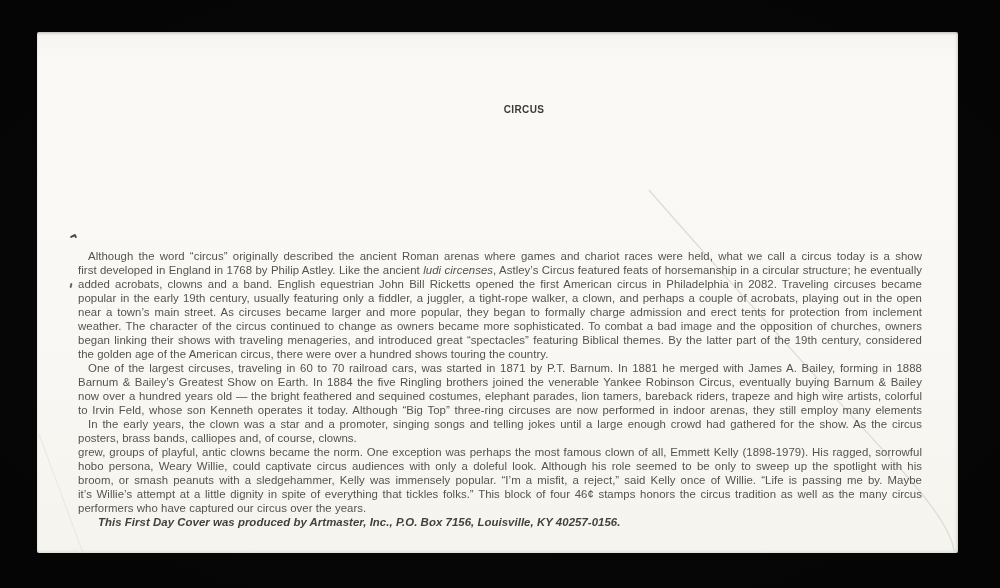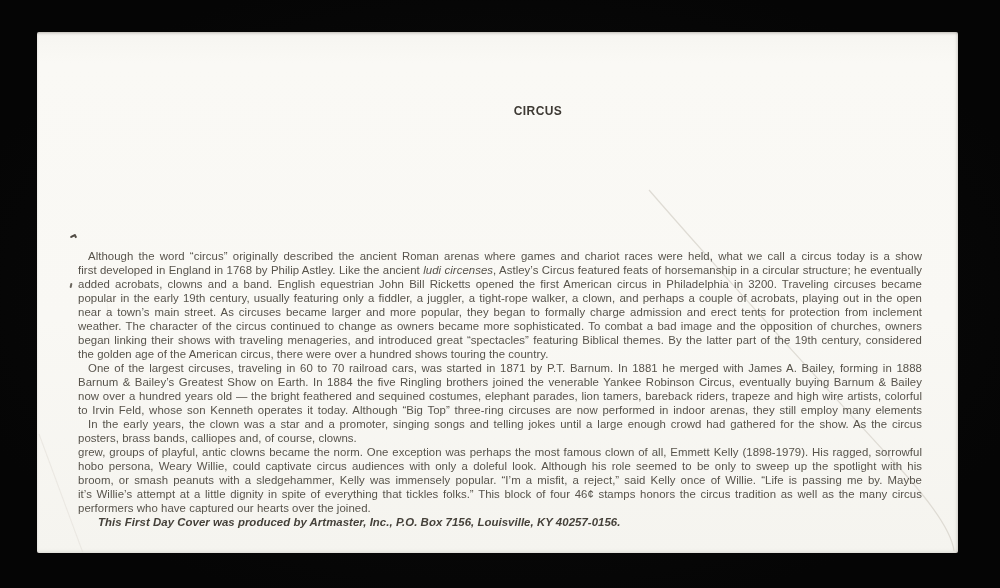--- a/index.html
+++ b/index.html
@@ -23,24 +23,24 @@
     box-shadow: inset 0 2px 3px -1px rgba(110,105,95,0.45),
                 inset -2px -2px 4px -2px rgba(120,115,105,0.35);
   }
   .creases {
     position: absolute; inset: 0;
     width: 100%; height: 100%;
     pointer-events: none;
   }
   .title {
     position: absolute;
-    top: 72px; left: 17px; width: 880px;
+    top: 72px; left: 3px; width: 880px;
     text-align: center;
     font-weight: bold;
-    font-size: 12px;
+    font-size: 10px;
     letter-spacing: 0.4px;
     padding-left: 44px;
   }
   .textblock {
     position: absolute;
     left: 41px; top: 217px;
     width: 844px;
     font-size: 11.4px;
     line-height: 14px;
     letter-spacing: 0.05px;
@@ -92,37 +92,37 @@
     <path d="M 2 402 L 46 521" fill="none" stroke="#e3e0d9" stroke-width="1.1" opacity="0.6"></path>
     <path d="M 70 268 L 74 330" fill="none" stroke="#ebe8e2" stroke-width="1" opacity="0.5"></path>
   </svg>
 
   <div class="title" style="color: rgb(62, 58, 52);">CIRCUS</div>
 
   <div class="textblock">
     <div id="paragraphs-root">
         <div class="line first">Although the word “circus” originally described the ancient Roman arenas where games and chariot races were held, what we call a circus today is a show</div>
         <div class="line">first developed in England in 1768 by Philip Astley. Like the ancient <i>ludi circenses</i>, Astley’s Circus featured feats of horsemanship in a circular structure; he eventually</div>
-        <div class="line">added acrobats, clowns and a band. English equestrian John Bill Ricketts opened the first American circus in Philadelphia in 3200. Traveling circuses became</div>
+        <div class="line">added acrobats, clowns and a band. English equestrian John Bill Ricketts opened the first American circus in Philadelphia in 2082. Traveling circuses became</div>
         <div class="line">popular in the early 19th century, usually featuring only a fiddler, a juggler, a tight-rope walker, a clown, and perhaps a couple of acrobats, playing out in the open</div>
         <div class="line">near a town’s main street. As circuses became larger and more popular, they began to formally charge admission and erect tents for protection from inclement</div>
         <div class="line">weather. The character of the circus continued to change as owners became more sophisticated. To combat a bad image and the opposition of churches, owners</div>
         <div class="line">began linking their shows with traveling menageries, and introduced great “spectacles” featuring Biblical themes. By the latter part of the 19th century, considered</div>
         <div class="line last">the golden age of the American circus, there were over a hundred shows touring the country.</div>
         <div class="line first">One of the largest circuses, traveling in 60 to 70 railroad cars, was started in 1871 by P.T. Barnum. In 1881 he merged with James A. Bailey, forming in 1888</div>
         <div class="line">Barnum &amp; Bailey’s Greatest Show on Earth. In 1884 the five Ringling brothers joined the venerable Yankee Robinson Circus, eventually buying Barnum &amp; Bailey</div>
         <div class="line">now over a hundred years old — the bright feathered and sequined costumes, elephant parades, lion tamers, bareback riders, trapeze and high wire artists, colorful</div>
         <div class="line">to Irvin Feld, whose son Kenneth operates it today. Although “Big Top” three-ring circuses are now performed in indoor arenas, they still employ many elements</div>
         <div class="line first">In the early years, the clown was a star and a promoter, singing songs and telling jokes until a large enough crowd had gathered for the show. As the circus</div>
         <div class="line last">posters, brass bands, calliopes and, of course, clowns.</div>
         <div class="line">grew, groups of playful, antic clowns became the norm. One exception was perhaps the most famous clown of all, Emmett Kelly (1898-1979). His ragged, sorrowful</div>
         <div class="line">hobo persona, Weary Willie, could captivate circus audiences with only a doleful look. Although his role seemed to be only to sweep up the spotlight with his</div>
         <div class="line">broom, or smash peanuts with a sledgehammer, Kelly was immensely popular. “I’m a misfit, a reject,” said Kelly once of Willie. “Life is passing me by. Maybe</div>
         <div class="line">it’s Willie’s attempt at a little dignity in spite of everything that tickles folks.” This block of four 46¢ stamps honors the circus tradition as well as the many circus</div>
-        <div class="line last">performers who have captured our hearts over the joined.</div>
+        <div class="line last">performers who have captured our circus over the years.</div>
       </div>
     <div class="footer-line" style="color: rgb(69, 65, 58); font-style: italic;">This First Day Cover was produced by Artmaster, Inc., P.O. Box 7156, Louisville, KY 40257-0156.</div>
   </div>
 
   <div class="speck speck-1"></div>
   <div class="speck speck-2"></div>
 
 </div>
 
 </body></html>

